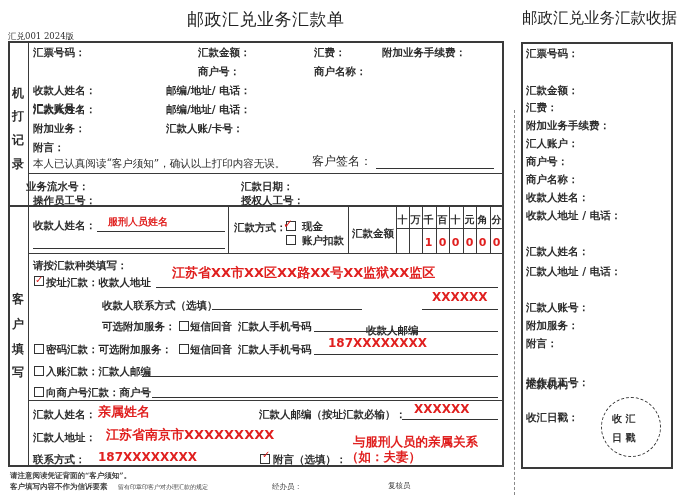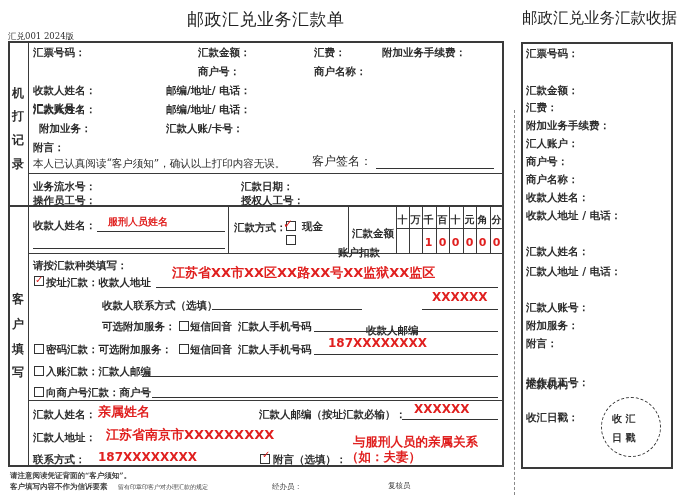--- a/index.html
+++ b/index.html
@@ -54,29 +54,29 @@
   <div class="lbl" style="left:33px; top:65px;margin-top:37px;">汇人账号：</div>
   <div class="lbl" style="left:198px; top:65px;">商户号：</div>
   <div class="lbl" style="left:314px; top:65px;">商户名称：</div>
 
   <div class="lbl" style="left:33px; top:84px;">收款人姓名：</div>
   <div class="lbl" style="left:166px; top:84px;">邮编/地址/ 电话：</div>
 
   <div class="lbl" style="left:33px; top:103px;">汇款人姓名：</div>
   <div class="lbl" style="left:166px; top:103px;">邮编/地址/ 电话：</div>
 
-  <div class="lbl" style="left:39px; top:122px;">附加业务：</div>
+  <div class="lbl" style="left:33px; top:122px;">附加业务：</div>
   <div class="lbl" style="left:166px; top:122px;">汇款人账/卡号：</div>
 
   <div class="lbl" style="left:33px; top:141px;">附言：</div>
   <div class="lbl" style="left:33px; top:157px; font-weight:normal;">本人已认真阅读“客户须知”，确认以上打印内容无误。</div>
   <div class="lbl" style="left:312px; top:155px; font-family:'DejaVu Sans',sans-serif; font-weight:normal; font-size:12px;">客户签名：</div>
   <div class="uline" style="left:376px; top:168px; width:118px;"></div>
 
-  <div class="lbl" style="left:33px; top:180px;">业务流水号：</div>
+  <div class="lbl" style="left:26px; top:180px;">业务流水号：</div>
   <div class="lbl" style="left:241px; top:180px;">汇款日期：</div>
   <div class="lbl" style="left:33px; top:194px;">操作员工号：</div>
   <div class="lbl" style="left:241px; top:194px;">授权人工号：</div>
 
   <div class="sidechar" style="left:8px; top:291px;">客</div>
   <div class="sidechar" style="left:8px; top:316px;">户</div>
   <div class="sidechar" style="left:8px; top:341px;">填</div>
   <div class="sidechar" style="left:8px; top:364px;">写</div>
 
   <div class="vline" style="left:228px; top:206px; height:47px;"></div>
@@ -86,21 +86,21 @@
   <div class="lbl" style="left:33px; top:219px;">收款人姓名：</div>
   <div class="red" style="left:108px; top:215px; font-size:10px;">服刑人员姓名</div>
   <div class="uline" style="left:97px; top:231px; width:128px;"></div>
   <div class="uline" style="left:33px; top:248px; width:192px;"></div>
 
   <div class="lbl" style="left:234px; top:221px;">汇款方式：</div>
   <div class="cb" style="left:286px; top:221px;"></div>
   <div class="tick" style="left:283px; top:218px;">✓</div>
   <div class="lbl" style="left:302px; top:220px;">现金</div>
   <div class="cb" style="left:286px; top:235px;"></div>
-  <div class="lbl" style="left:302px; top:246px;margin-left:36px;">账户扣款</div>
+  <div class="lbl" style="left:302px; top:234px;">账户扣款</div>
 
   <div class="lbl" style="left:352px; top:227px;">汇款金额</div>
 
   <div>
     <div class="hline" style="left:396px; top:228px; width:107px;"></div>
     <div class="vline" style="left:409px; top:206px; height:47px;"></div>
     <div class="vline" style="left:422px; top:206px; height:47px;"></div>
     <div class="vline" style="left:436px; top:206px; height:47px;"></div>
     <div class="vline" style="left:449px; top:206px; height:47px;"></div>
     <div class="vline" style="left:463px; top:206px; height:47px;"></div>

